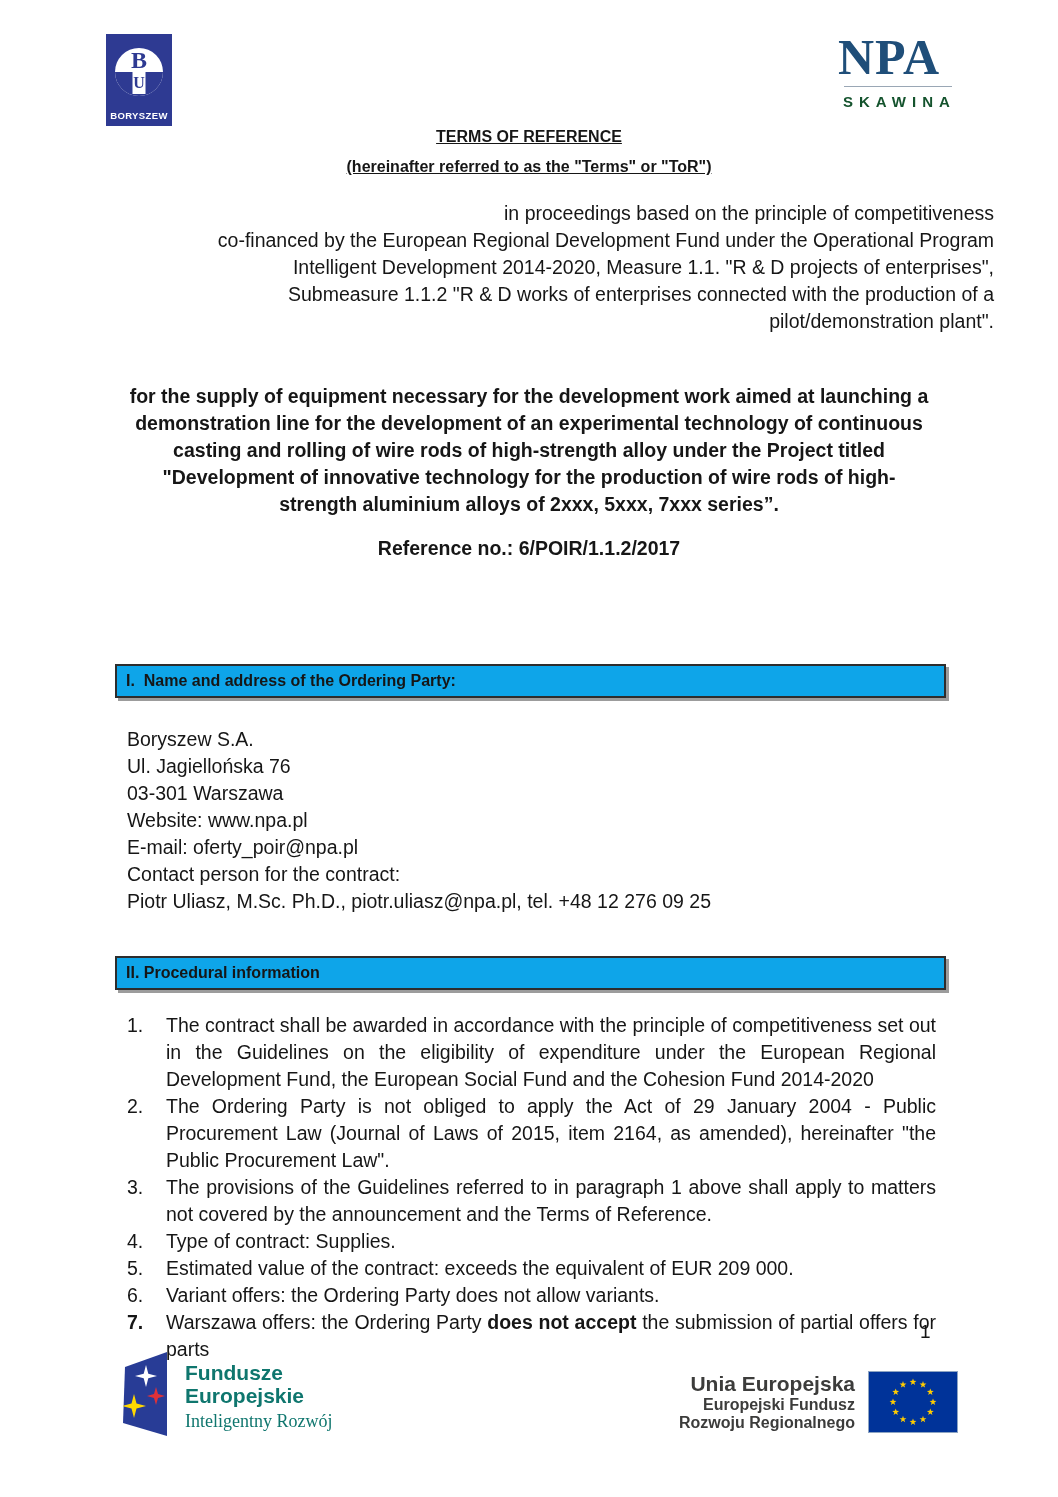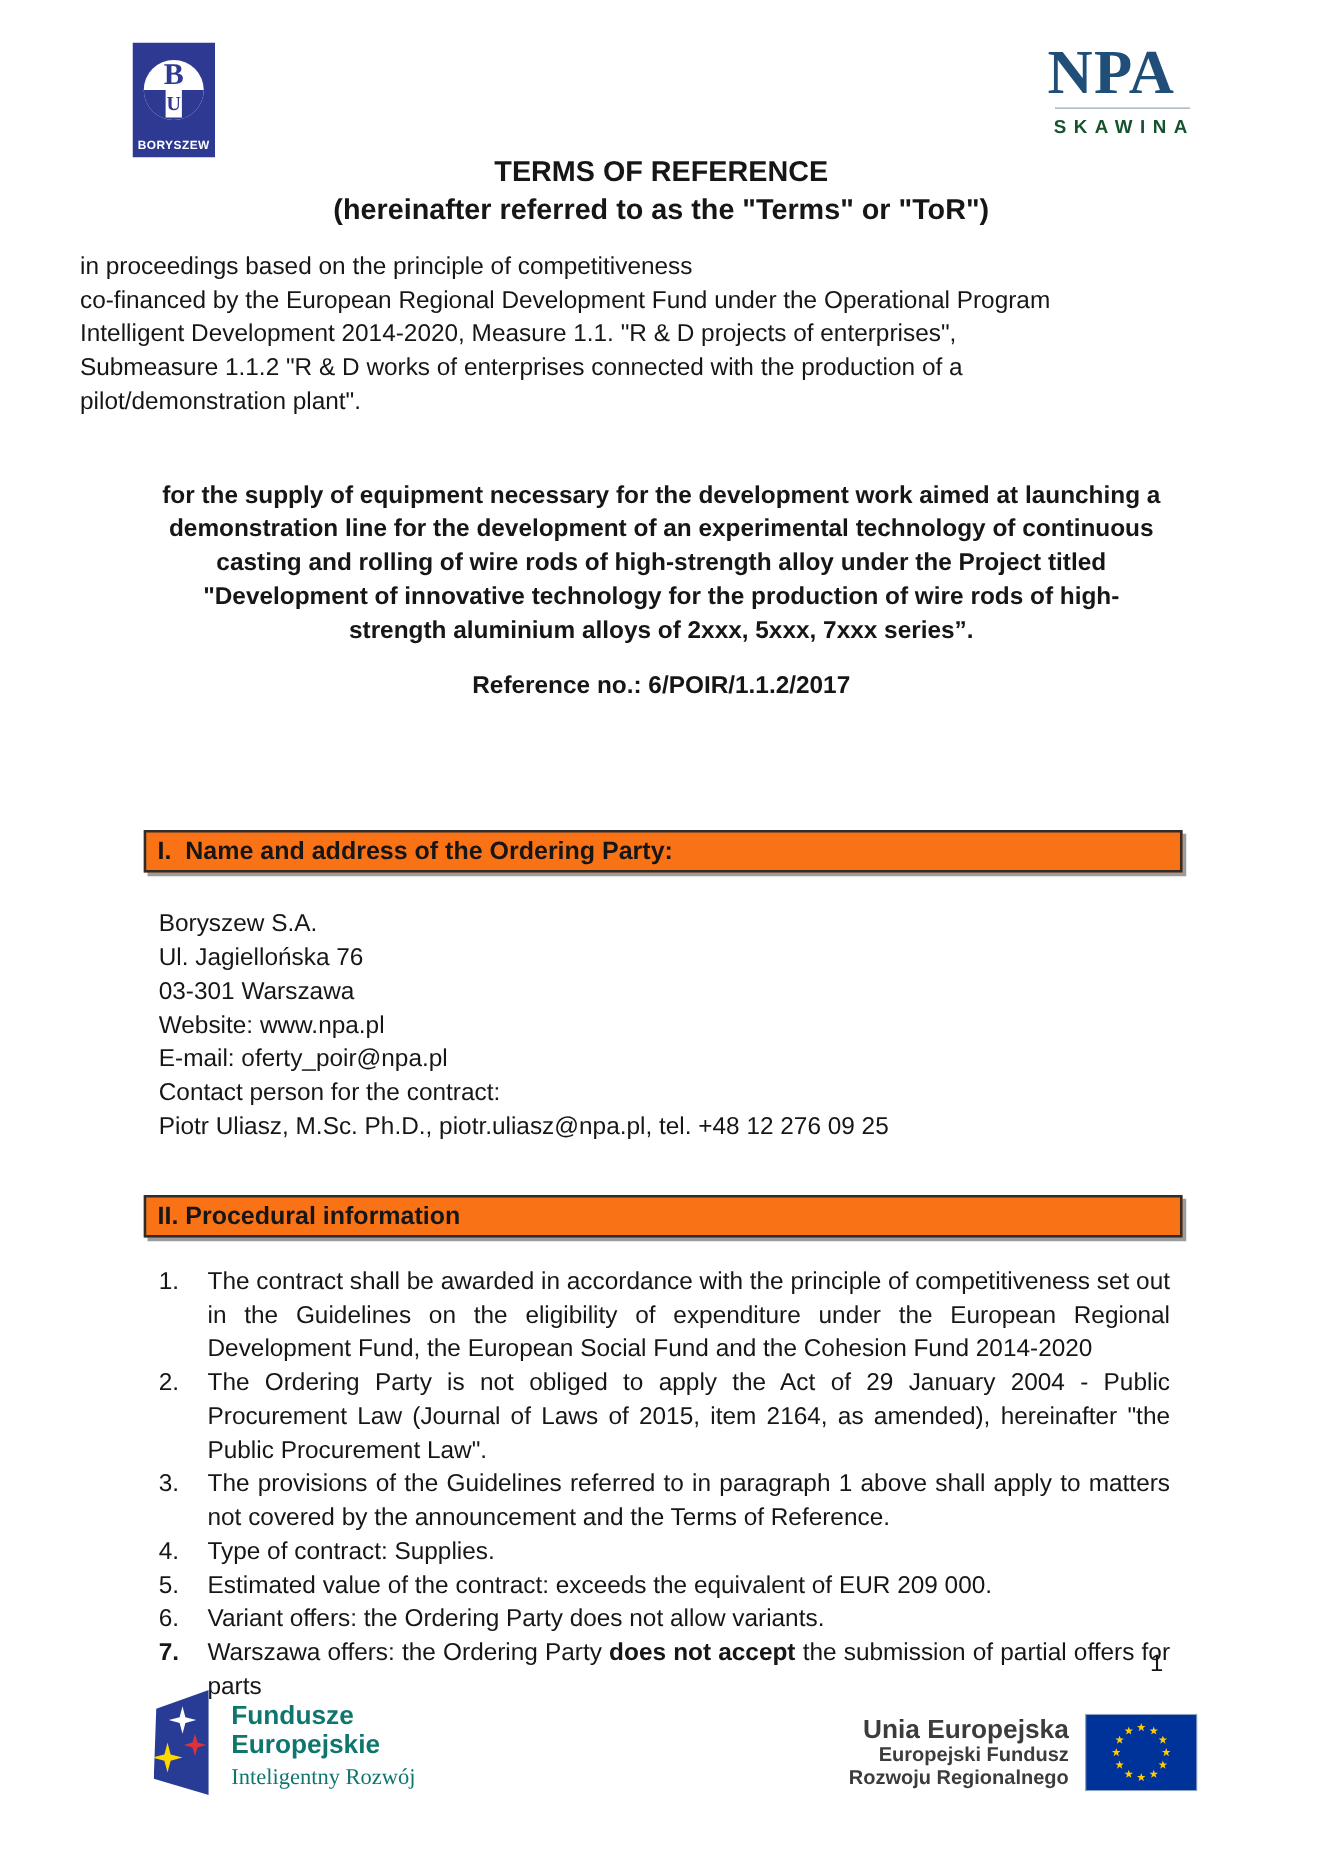--- a/index.html
+++ b/index.html
@@ -19,35 +19,35 @@
   .npa-acronym{
     font-family:"Liberation Serif", serif;
     font-weight:bold;font-size:50px;line-height:54px;
     color:#1f4e79;letter-spacing:1px;
   }
   .npa-divider{border-top:1px solid #9aa7b5;margin:2px 6px 6px 6px;}
   .npa-city{font-size:15px;font-weight:bold;letter-spacing:6px;color:#14532d;margin-left:5px;}
 
   
   .title-block{position:absolute;top:122px;left:0;width:100%;text-align:center;
-    font-weight:bold;font-size:23px;line-height:30px;}
-  .intro{position:absolute;top:200px;left:64px;width:930px;text-align:left;
+    font-weight:bold;font-size:16px;line-height:30px;text-decoration:underline;}
+  .intro{position:absolute;top:200px;left:64px;width:930px;text-align:right;
     font-size:19.5px;line-height:27px;white-space:pre-line;}
   .subject{position:absolute;top:383px;left:64px;width:930px;text-align:center;
     font-weight:bold;font-size:19.5px;line-height:27px;white-space:pre-line;}
   .reference{position:absolute;top:537px;left:0;width:100%;text-align:center;
     font-weight:bold;font-size:19.5px;}
 
   
   .section-box{
     position:absolute;left:115px;width:812px;
     border:2px solid #2d2d2d;
     box-shadow:3px 3px 0 #9c9c9c;
-    background:#f97316;
-    font-weight:bold;font-size:20px;line-height:24px;
+    background:#0ea5e9;
+    font-weight:bold;font-size:16px;line-height:24px;
     padding:3px 6px 3px 9px;
     white-space:pre;
   }
   .section-box.one{top:664px;}
   .section-box.two{top:956px;}
 
   
   .address{position:absolute;left:127px;top:726px;font-size:19.5px;line-height:27px;}
 
   

